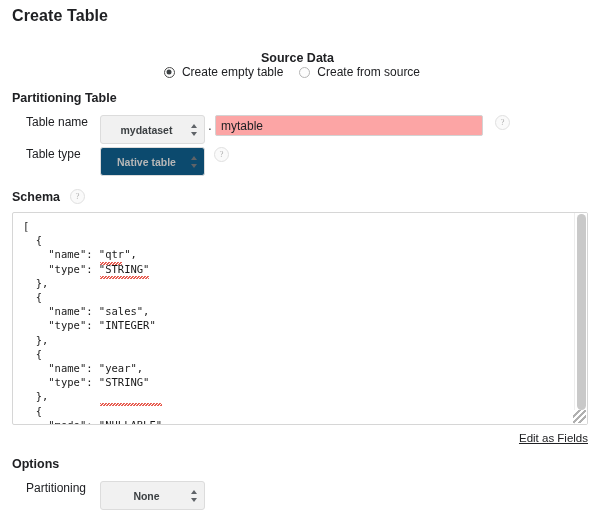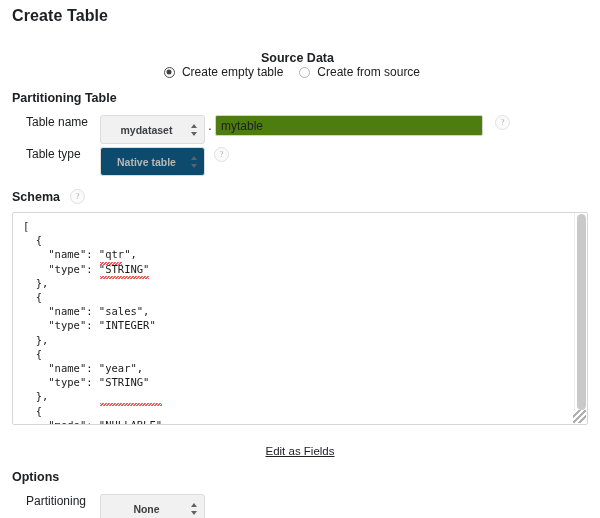--- a/index.html
+++ b/index.html
@@ -175,21 +175,21 @@
   .text-input {
     width: 268px;
     height: 21px;
     border: 1px solid #d3d3d3;
     border-radius: 2px;
     box-sizing: border-box;
     font-family: "Liberation Sans", sans-serif;
     font-size: 12px;
     color: #202124;
     padding: 0 5px;
-    background: #4d7c0f;
+    background: #fca5a5;
     outline: none;
     flex: 0 0 auto;
   }
 
   
   .help {
     width: 15px;
     height: 15px;
     border-radius: 50%;
     border: 1px solid #e0e0e0;
@@ -286,23 +286,23 @@
     background-image:
       repeating-linear-gradient(135deg, #e34234 0 1px, transparent 1px 2px);
     background-size: 3px 3px;
     opacity: 0.85;
     pointer-events: none;
   }
 
   
   .edit-fields-row {
     display: flex;
-    justify-content: center;
+    justify-content: flex-end;
     width: 576px;
-    margin-top: 20px;
+    margin-top: 7px;
   }
   .edit-fields-link {
     font-size: 11.5px;
     color: #202124;
     text-decoration: underline;
     cursor: pointer;
   }
 
   
   .options-heading { margin-top: 13px; }

